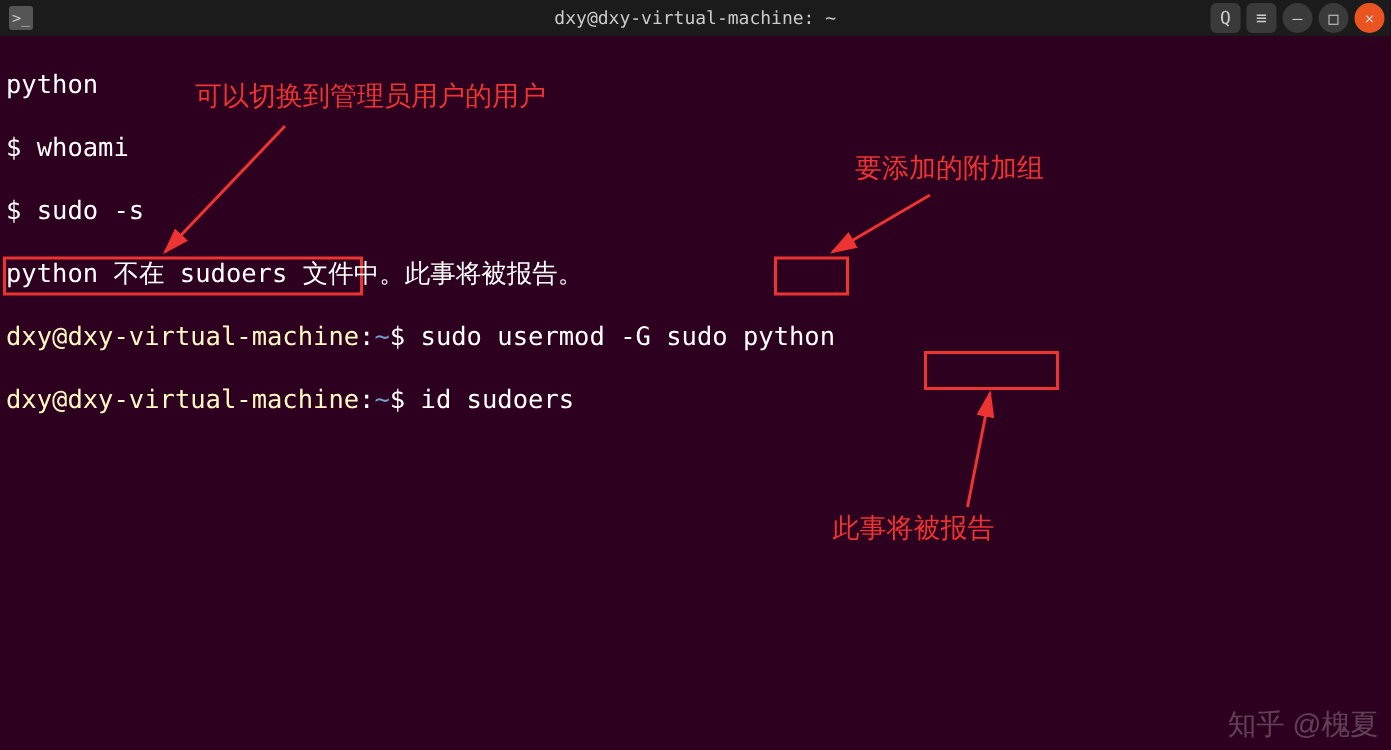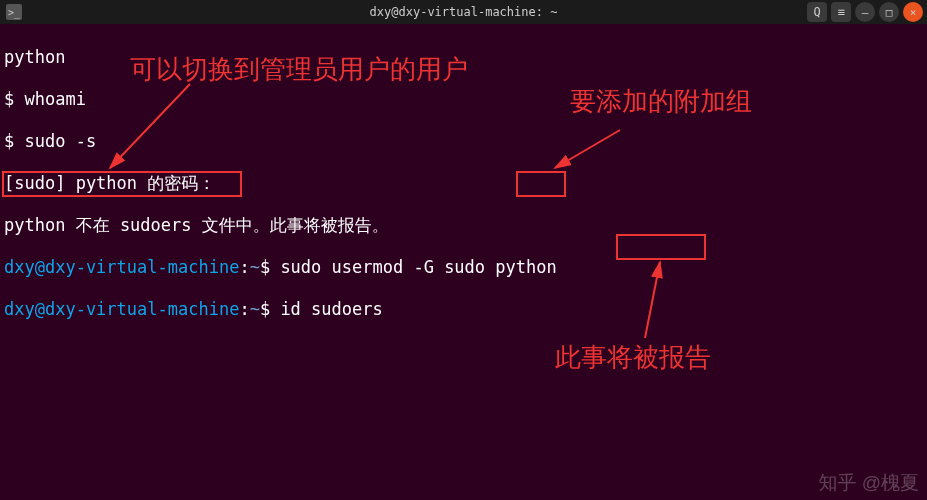--- a/index.html
+++ b/index.html
@@ -4,24 +4,24 @@
 <style>
   html,body{margin:0;padding:0;width:927px;height:500px;background:#2c001e;font-family:"DejaVu Sans Mono","Courier New",monospace;font-size:17px;color:#fff;overflow:hidden;position:relative}
   .titlebar{height:24px;background:#1b1b1b;display:flex;align-items:center;position:relative;font-size:12px;color:#ccc}
   .titlebar .terminal-icon{width:16px;height:16px;margin-left:6px;background:#555;border-radius:2px;display:flex;align-items:center;justify-content:center;font-size:10px}
   .titlebar .title{position:absolute;left:50%;transform:translateX(-50%)}
   .titlebar .right{position:absolute;right:4px;display:flex;align-items:center;gap:4px}
   .tb-btn{width:20px;height:20px;border-radius:50%;background:#3a3a3a;display:flex;align-items:center;justify-content:center;font-size:11px;color:#ccc}
   .tb-close{background:#e95420}
   .tb-search{width:20px;height:20px;background:#3a3a3a;border-radius:4px;display:flex;align-items:center;justify-content:center}
   .terminal{padding:2px 4px;line-height:21px;white-space:pre;position:relative}
-  .g{color:#0ea5e9}
+  .g{color:#fef9c3}
   .b{color:#729fcf}
   .cl{position:relative;z-index:2}
-  .annotation{position:absolute;font-size:26px;color:#e33;font-family:"Microsoft YaHei","SimHei",sans-serif;font-weight:400;z-index:5;pointer-events:none}
+  .annotation{position:absolute;font-size:18px;color:#e33;font-family:"Microsoft YaHei","SimHei",sans-serif;font-weight:400;z-index:5;pointer-events:none}
   .box{position:absolute;border:2px solid #e33;z-index:1;pointer-events:none}
   svg.overlay{position:absolute;top:0;left:0;pointer-events:none;z-index:4}
   .watermark{position:absolute;right:8px;bottom:4px;font-size:19px;color:rgba(255,255,255,0.25);font-family:"Microsoft YaHei",sans-serif;z-index:6;pointer-events:none}
 </style>
 </head>
 <body>
 
 <div class="titlebar">
   <div class="terminal-icon">&gt;_</div>
   <div class="title">dxy@dxy-virtual-machine: ~</div>
@@ -31,41 +31,40 @@
     <div class="tb-btn">—</div>
     <div class="tb-btn">□</div>
     <div class="tb-btn tb-close">×</div>
   </div>
 </div>
 
 <div class="terminal">
 <div class="cl">python</div>
 <div class="cl">$ whoami</div>
 <div class="cl">$ sudo -s</div>
-<div class="cl">[sudo] python 的密码：</div>
 <div class="cl">python 不在 sudoers 文件中。此事将被报告。</div>
 <div class="cl"><span class="g">dxy@dxy-virtual-machine</span><span>:</span><span class="b">~</span><span>$ sudo usermod -G sudo python</span></div>
 <div class="cl"><span class="g">dxy@dxy-virtual-machine</span><span>:</span><span class="b">~</span><span>$ id sudoers</span></div>
 
 
 
 
 
 
 
 
 
 </div>
 
 <div class="box" style="left:2px;top:171px;width:236px;height:22px"></div>
 <div class="box" style="left:516px;top:171px;width:46px;height:22px"></div>
 <div class="box" style="left:616px;top:234px;width:86px;height:22px"></div>
 
 <div class="annotation" style="left:130px;top:52px">可以切换到管理员用户的用户</div>
-<div class="annotation" style="left:570px;top:84px">要添加的附加组</div>
+<div class="annotation" style="left:570px;top:100px">要添加的附加组</div>
 <div class="annotation" style="left:555px;top:340px">此事将被报告</div>
 
 <svg class="overlay" width="927" height="500">
   <defs>
     <marker id="ah" markerWidth="10" markerHeight="10" refX="8" refY="3" orient="auto">
       <path d="M0,0 L9,3 L0,6 Z" fill="#e33"></path>
     </marker>
   </defs>
   <line x1="190" y1="84" x2="110" y2="168" stroke="#e33" stroke-width="2" marker-end="url(#ah)"></line>
   <line x1="620" y1="130" x2="555" y2="168" stroke="#e33" stroke-width="2" marker-end="url(#ah)"></line>

